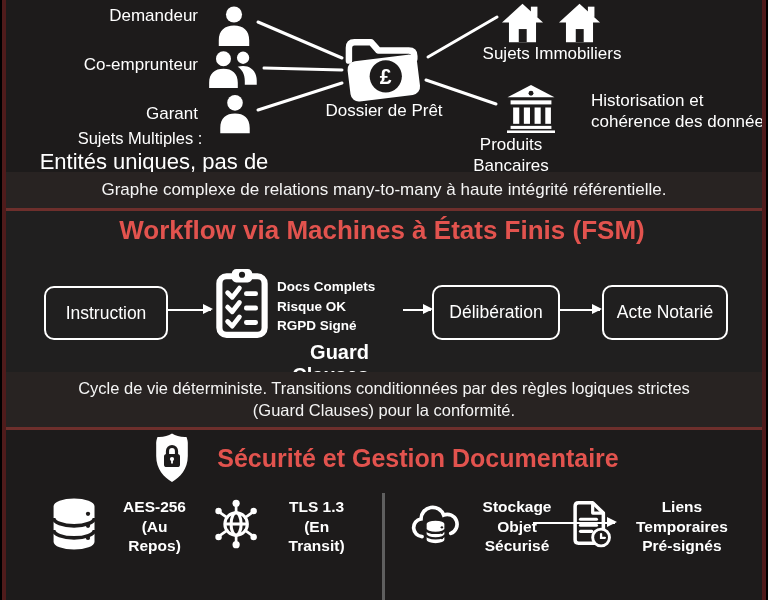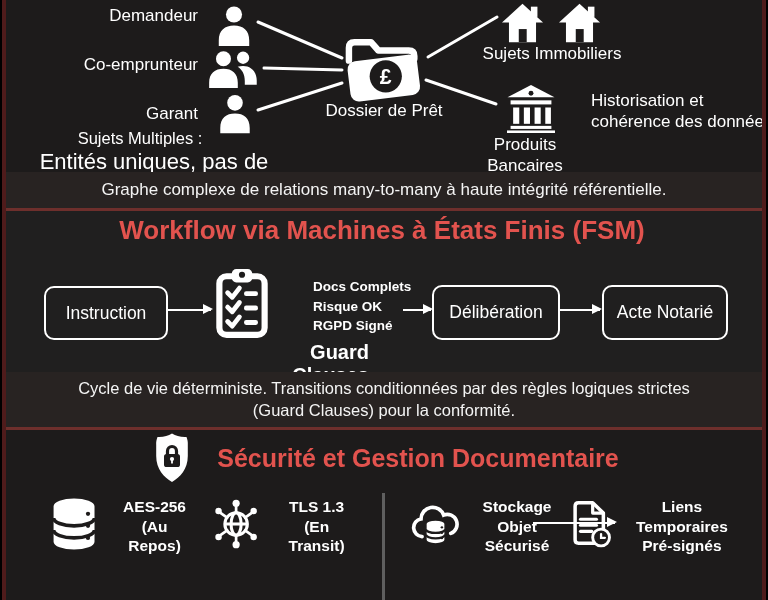--- a/index.html
+++ b/index.html
@@ -33,21 +33,21 @@
   .actor-lbl{left:20px;width:178px;text-align:right;}
   
   .state-box{position:absolute;border:2.5px solid #fff;border-radius:10px;display:flex;
              align-items:center;justify-content:center;font-size:17.5px;background:transparent;}
   
   .arrow{position:absolute;height:0;border-top:2.6px solid #fff;}
   .arrow::after{content:"";position:absolute;right:-2px;top:-7px;width:0;height:0;
                 border-left:10px solid #fff;border-top:5.6px solid transparent;
                 border-bottom:5.6px solid transparent;}
   .guard-items{position:absolute;left:277px;top:277px;font-size:13.5px;font-weight:bold;
-               line-height:19.5px;margin-left:36px;}
+               line-height:19.5px;}
   .guard-label{position:absolute;left:233px;top:341px;width:136px;text-align:right;
                font-weight:bold;font-size:20px;}
   
   .sec-item{position:absolute;top:494px;display:flex;align-items:flex-start;gap:16px;}
   .sec-item .cap{margin-top:3px;font-size:15.5px;font-weight:bold;text-align:center;line-height:1.27;}
   .v-divider{position:absolute;left:382px;top:493px;width:3px;height:107px;background:#5f5f5f;}
   svg{display:block;}
 </style>
 </head>
 <body>
@@ -114,21 +114,21 @@
       <path d="M26 1 L49 13 H3 Z"></path>
       <circle cx="26" cy="9" r="2.4" fill="#1d1b1b"></circle>
       <rect x="6" y="16" width="40" height="4"></rect>
       <rect x="8.5" y="23" width="6" height="16"></rect>
       <rect x="19" y="23" width="6" height="16"></rect>
       <rect x="29.5" y="23" width="6" height="16"></rect>
       <rect x="40" y="23" width="5.5" height="16"></rect>
       <rect x="6" y="41" width="40" height="3"></rect>
       <rect x="2.5" y="45.5" width="47" height="2.5"></rect>
     </svg>
-    <div class="lbl c" style="left:472px;top:135px;width:106px;line-height:1.22;">
+    <div class="lbl c" style="left:458px;top:135px;width:106px;line-height:1.22;">
       <div>Produits</div>
       <div>Bancaires</div>
     </div>
     <div class="lbl" style="left:563px;top:90px;width:200px;line-height:1.26;margin-left:28px;">
       <div>Historisation et</div>
       <div>cohérence des données</div>
     </div>
 
     <div class="strip strip1">
       <span>Graphe complexe de relations many-to-many à haute intégrité référentielle.</span>

